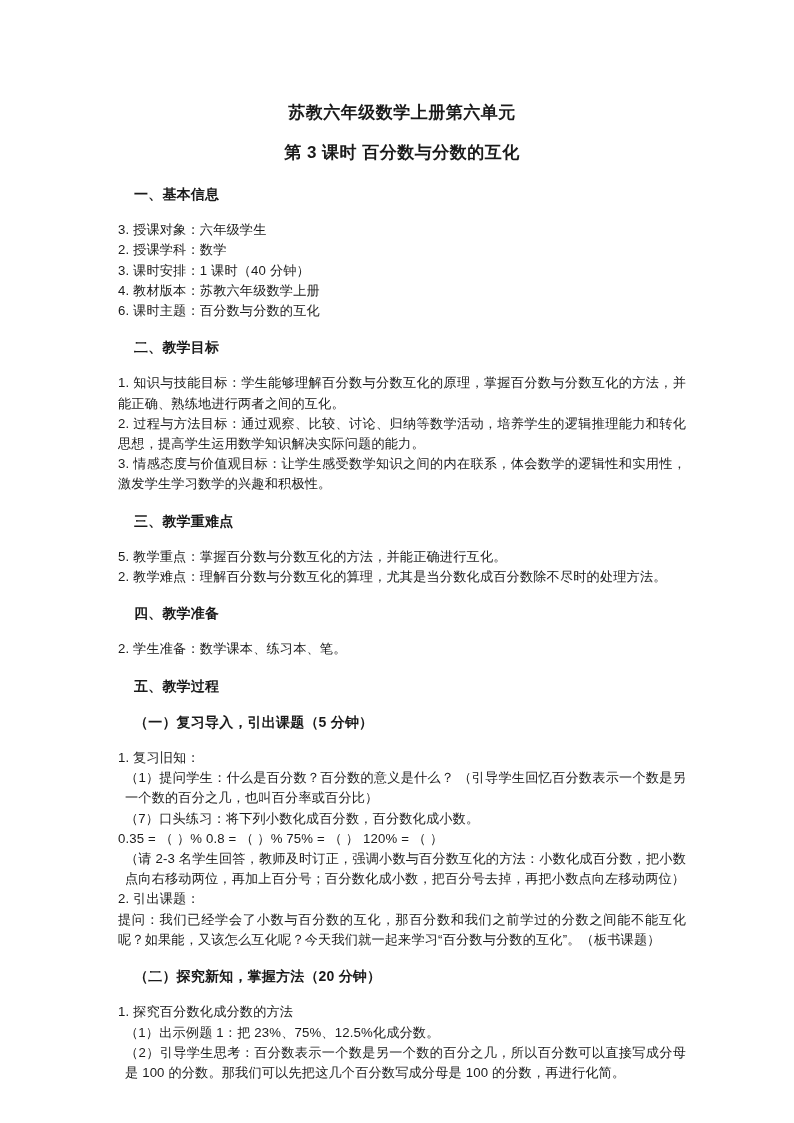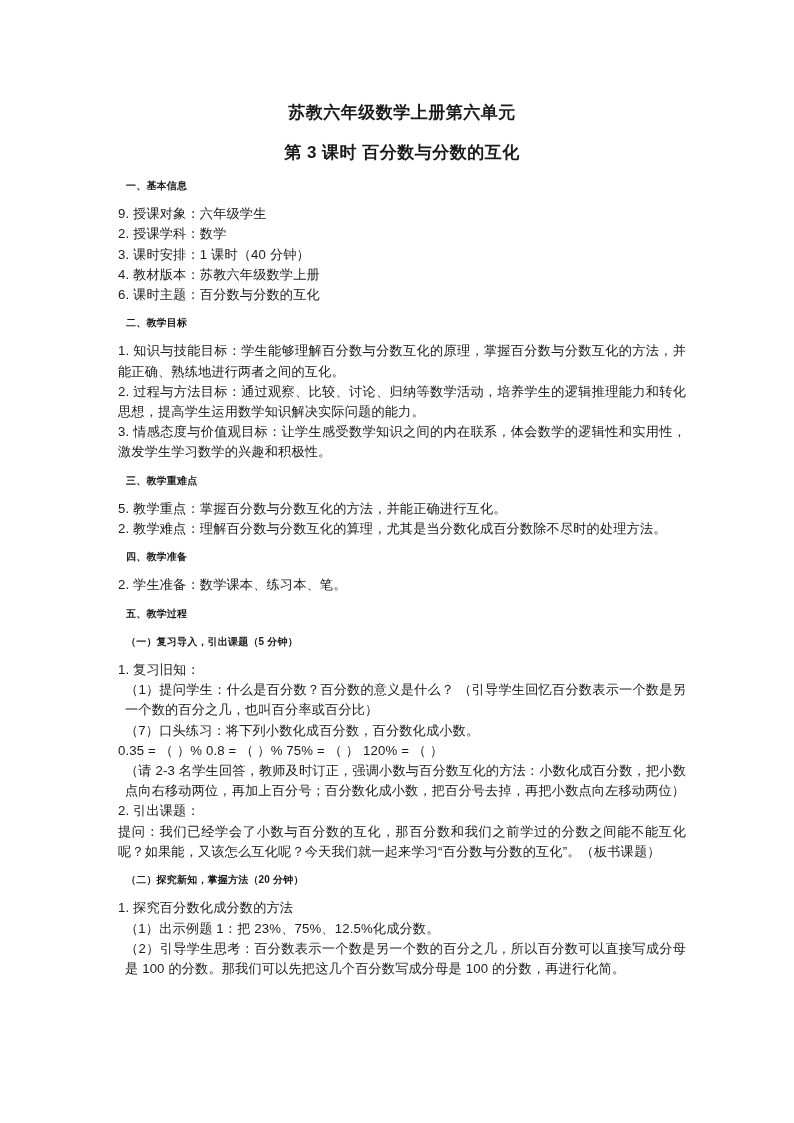--- a/index.html
+++ b/index.html
@@ -25,24 +25,24 @@
     text-align: center;
     font-size: 17px;
     font-weight: bold;
     line-height: 30px;
     letter-spacing: 0.5px;
     margin: 0;
   }
   .doc-title.first { margin-top: 2px; }
   .doc-title.second { margin-top: 10px; }
   .section-head {
-    font-size: 10px;
+    font-size: 14px;
     font-weight: bold;
     line-height: 20.2px;
-    margin: 8px;
+    margin: 16px;
     letter-spacing: 0.2px;
   }
   .para {
     font-size: 13.2px;
     font-weight: normal;
     line-height: 20.2px;
     margin: 0;
     text-align: justify;
     text-justify: inter-ideograph;
     letter-spacing: 0.15px;
@@ -59,21 +59,21 @@
 </head>
 <body>
 
 <div class="page">
 
   <h1 class="doc-title first">苏教六年级数学上册第六单元</h1>
   <h1 class="doc-title second">第 3 课时  百分数与分数的互化</h1>
 
   <div class="block">
     <p class="section-head">一、基本信息</p>
-    <p class="para">9. 授课对象：六年级学生</p>
+    <p class="para">3. 授课对象：六年级学生</p>
     <p class="para">2. 授课学科：数学</p>
     <p class="para">3. 课时安排：1 课时（40 分钟）</p>
     <p class="para">4. 教材版本：苏教六年级数学上册</p>
     <p class="para">6. 课时主题：百分数与分数的互化</p>
   </div>
 
   <div class="block">
     <p class="section-head">二、教学目标</p>
     <p class="para">1. 知识与技能目标：学生能够理解百分数与分数互化的原理，掌握百分数与分数互化的方法，并能正确、熟练地进行两者之间的互化。</p>
     <p class="para">2. 过程与方法目标：通过观察、比较、讨论、归纳等数学活动，培养学生的逻辑推理能力和转化思想，提高学生运用数学知识解决实际问题的能力。</p>

